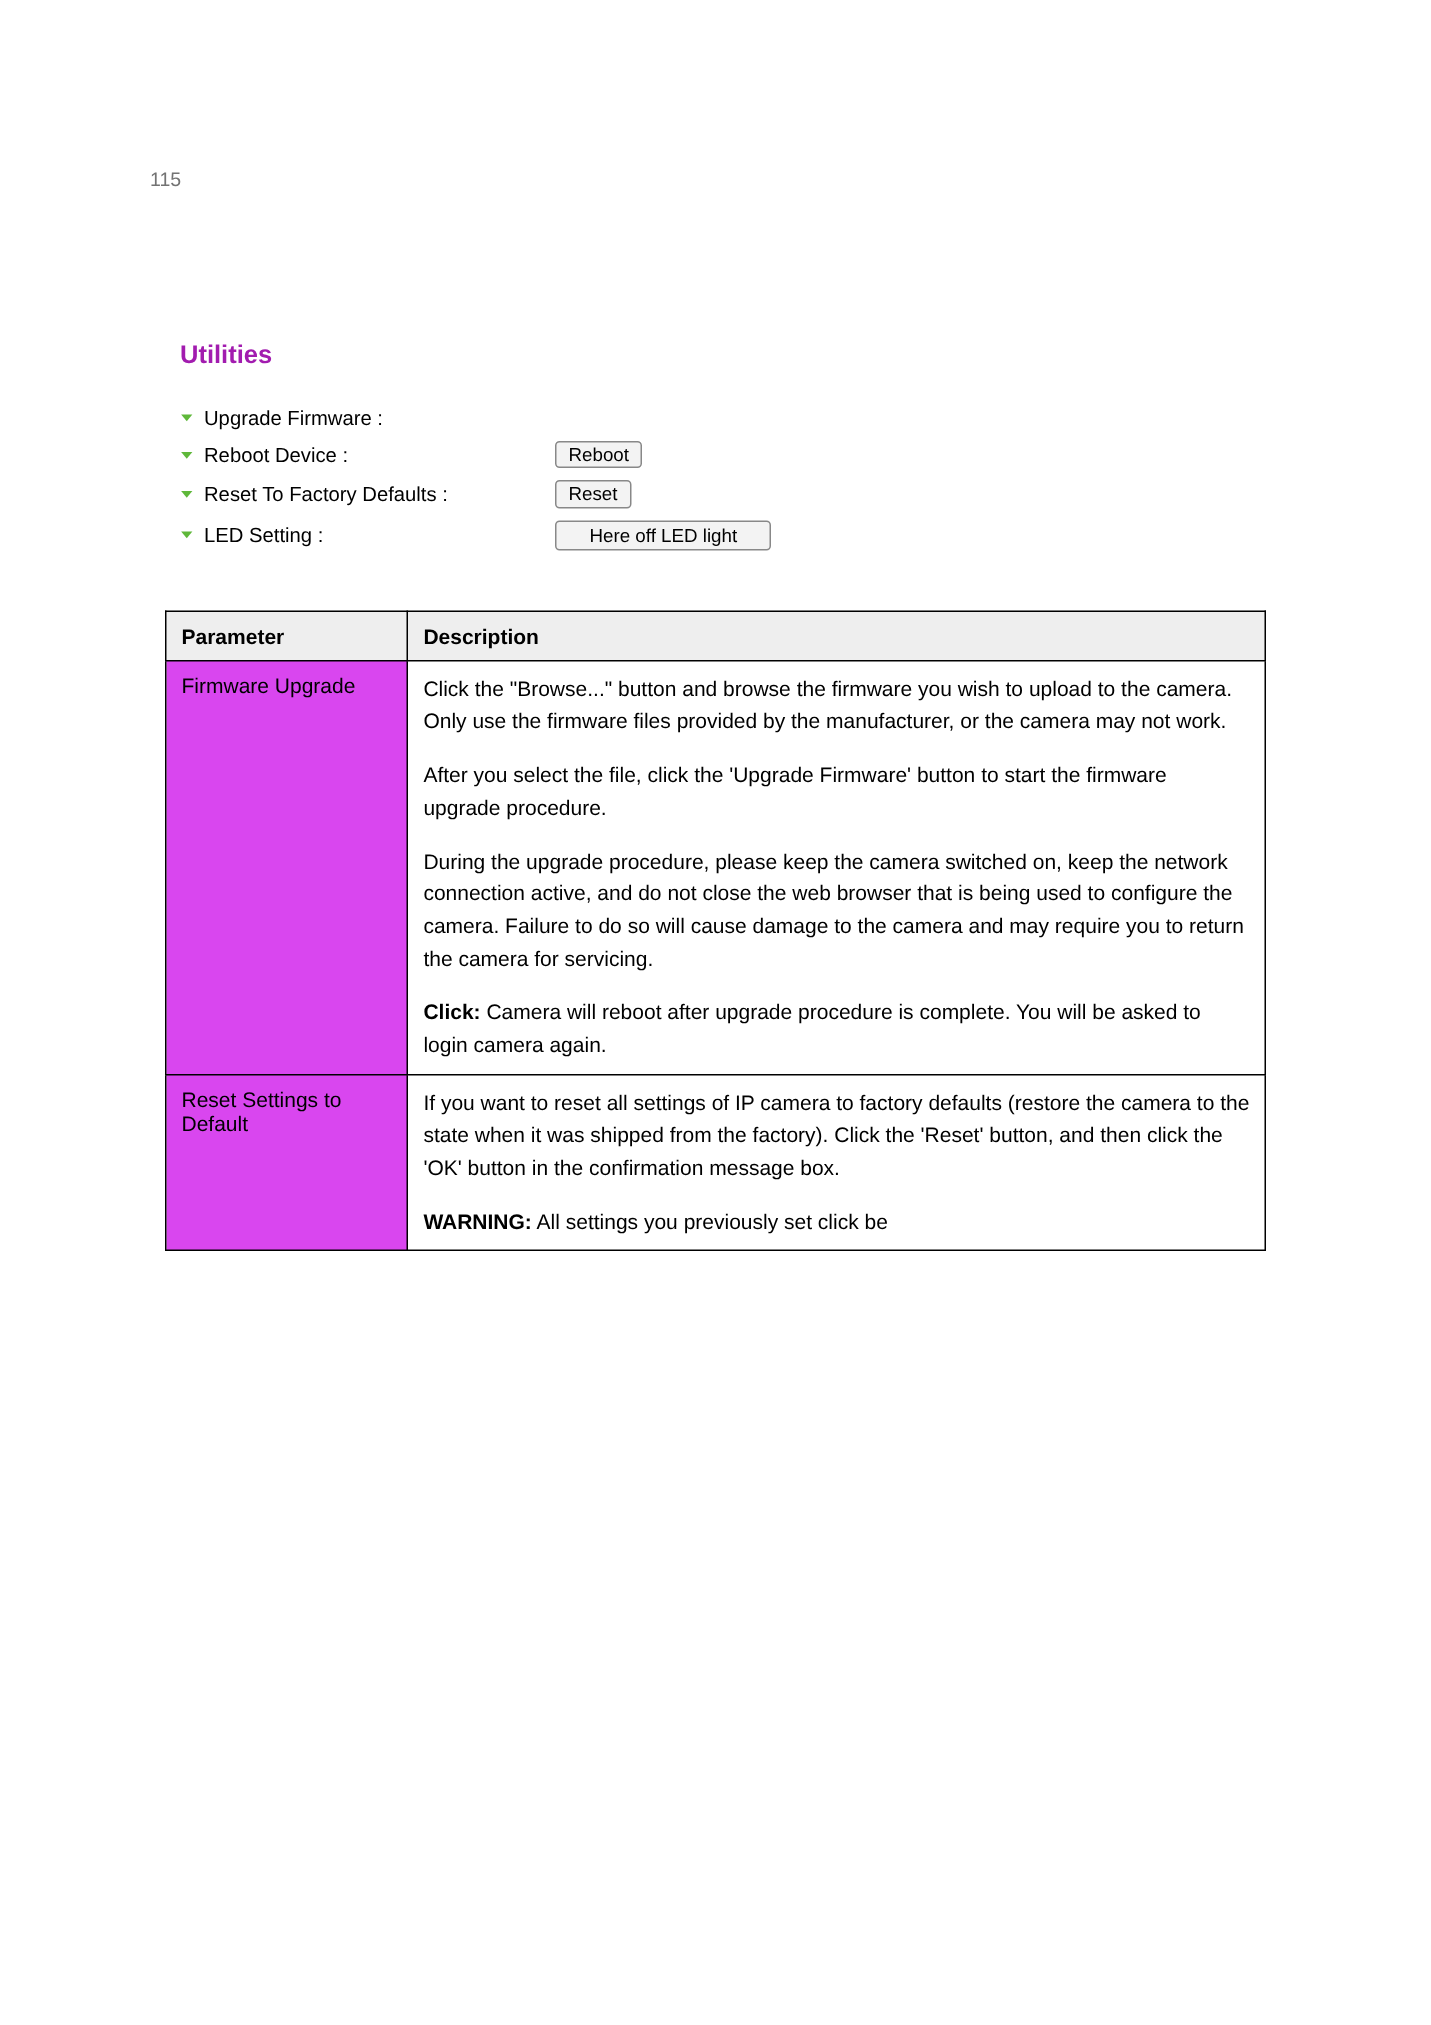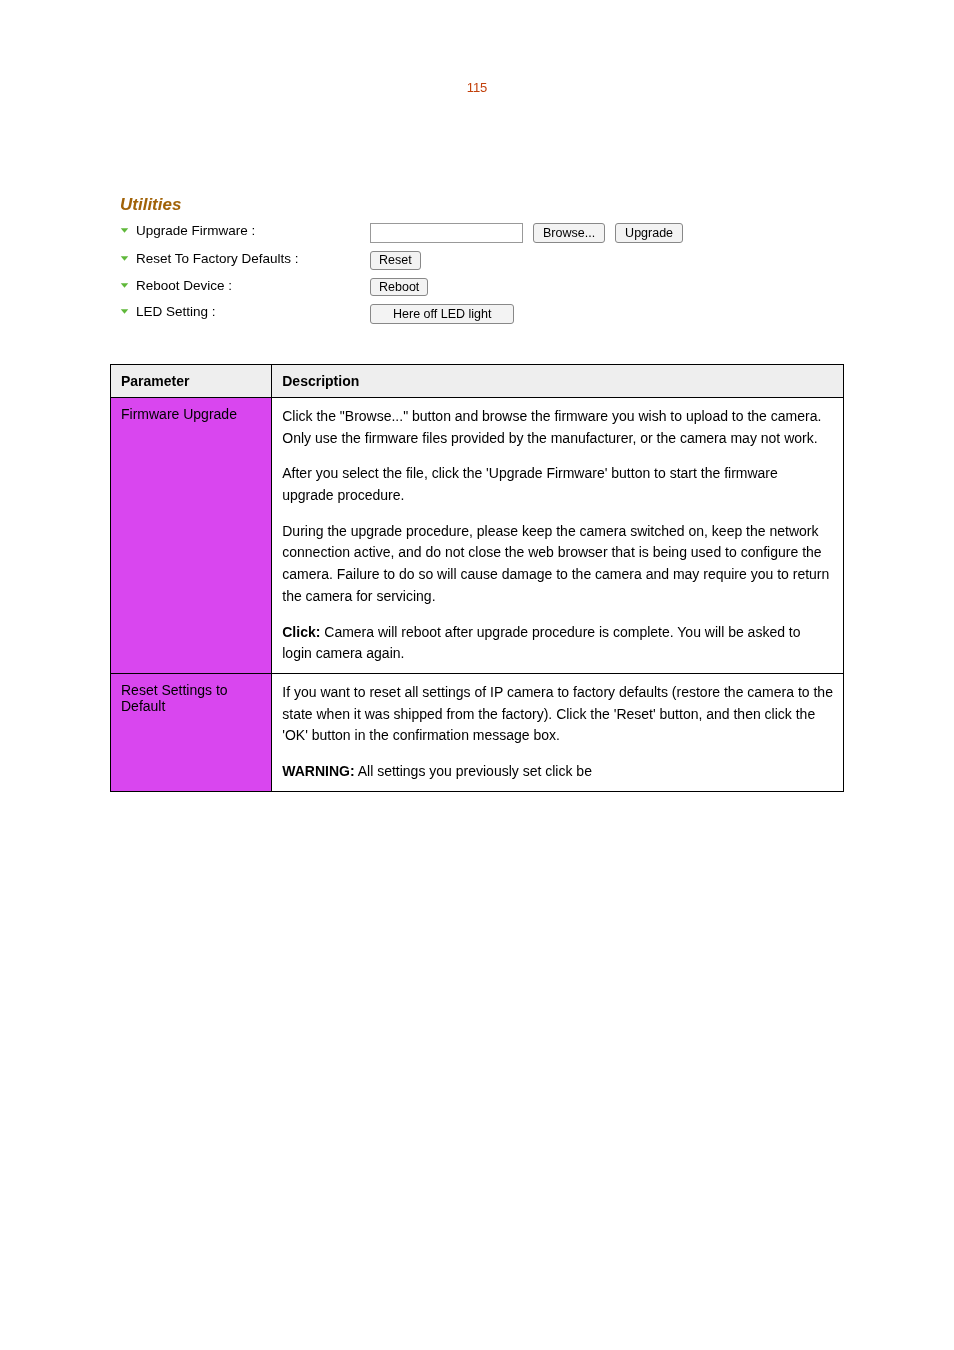--- a/index.html
+++ b/index.html
@@ -7,38 +7,38 @@
   padding: 0;
   background: #fff;
   font-family: Arial, Helvetica, sans-serif;
   color: #000;
   width: 954px;
 }
 .page {
   padding: 80px 100px 80px 100px;
 }
 .page-number {
-  text-align: center;
+  text-align: left;
   font-size: 13px;
   margin-bottom: 100px;
-  color: #c2410c;
+  color: #737373;
+  margin-top: 32px;
 }
 .screenshot-box {
   margin: 0 20px 40px 20px;
 }
 .utilities-title {
-  color: #a16207;
+  color: #a21caf;
   font-weight: bold;
   font-size: 17px;
-  margin-bottom: 8px;
-  font-style: italic;
+  margin-bottom: 24px;
 }
 .util-row {
   display: flex;
-  align-items: flex-start;
+  align-items: center;
   margin: 8px 0;
   font-size: 13.5px;
 }
 .util-label {
   display: flex;
   align-items: center;
   width: 250px;
 }
 .bullet-svg {
   width: 9px;
@@ -112,48 +112,43 @@
   <div class="screenshot-box">
     <div class="utilities-title">Utilities</div>
 
     <div class="util-row">
       <div class="util-label">
         <svg class="bullet-svg" viewBox="0 0 12 12">
             <path d="M1 3 L6 9 L11 3 Z" fill="#5fb83a"></path>
           </svg>
         <span>Upgrade Firmware :</span>
       </div>
+    </div>
+
+    <div class="util-row">
+      <div class="util-label">
+        <svg class="bullet-svg" viewBox="0 0 12 12">
+            <path d="M1 3 L6 9 L11 3 Z" fill="#5fb83a"></path>
+          </svg>
+        <span>Reboot Device :</span>
+      </div>
       <div class="util-controls">
-        <input class="fake-input" style="">
-        <button class="fake-btn">Browse...</button>
-        <button class="fake-btn">Upgrade</button>
+        <button class="fake-btn small">Reboot</button>
       </div>
     </div>
 
     <div class="util-row">
       <div class="util-label">
         <svg class="bullet-svg" viewBox="0 0 12 12">
             <path d="M1 3 L6 9 L11 3 Z" fill="#5fb83a"></path>
           </svg>
         <span>Reset To Factory Defaults :</span>
       </div>
       <div class="util-controls">
         <button class="fake-btn small">Reset</button>
-      </div>
-    </div>
-
-    <div class="util-row">
-      <div class="util-label">
-        <svg class="bullet-svg" viewBox="0 0 12 12">
-            <path d="M1 3 L6 9 L11 3 Z" fill="#5fb83a"></path>
-          </svg>
-        <span>Reboot Device :</span>
-      </div>
-      <div class="util-controls">
-        <button class="fake-btn small">Reboot</button>
       </div>
     </div>
 
     <div class="util-row">
       <div class="util-label">
         <svg class="bullet-svg" viewBox="0 0 12 12">
             <path d="M1 3 L6 9 L11 3 Z" fill="#5fb83a"></path>
           </svg>
         <span>LED Setting :</span>
       </div>

